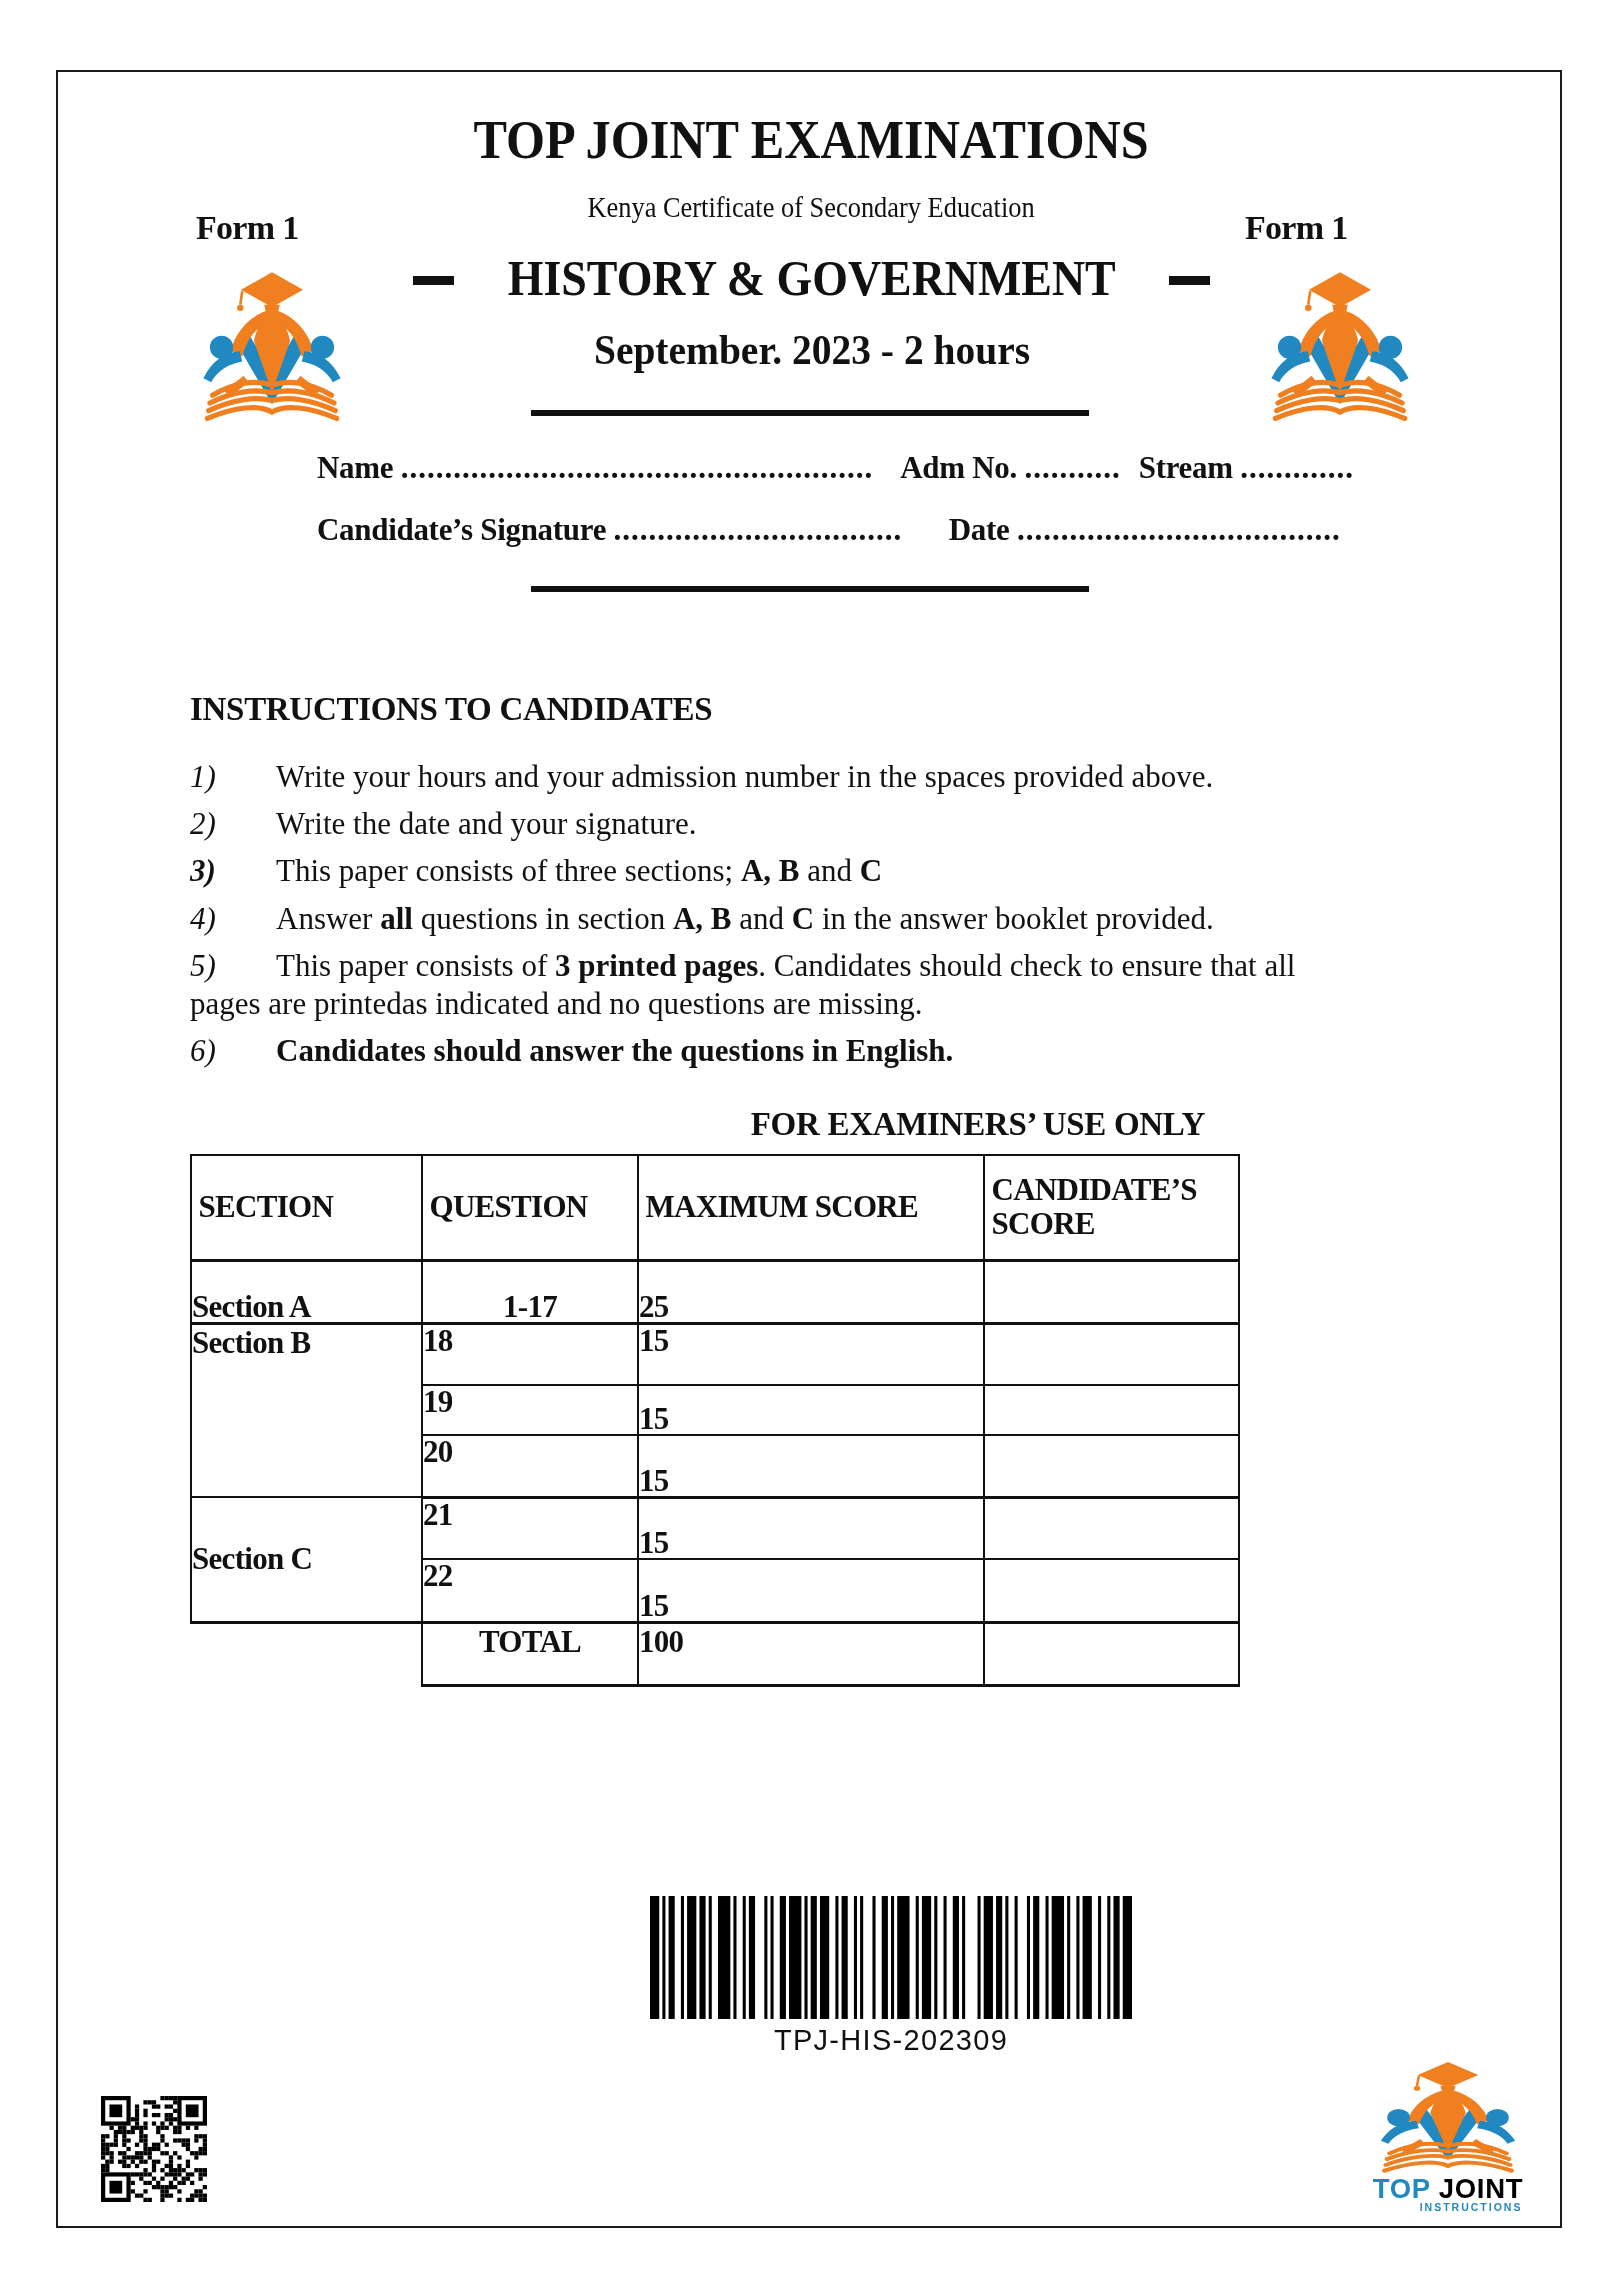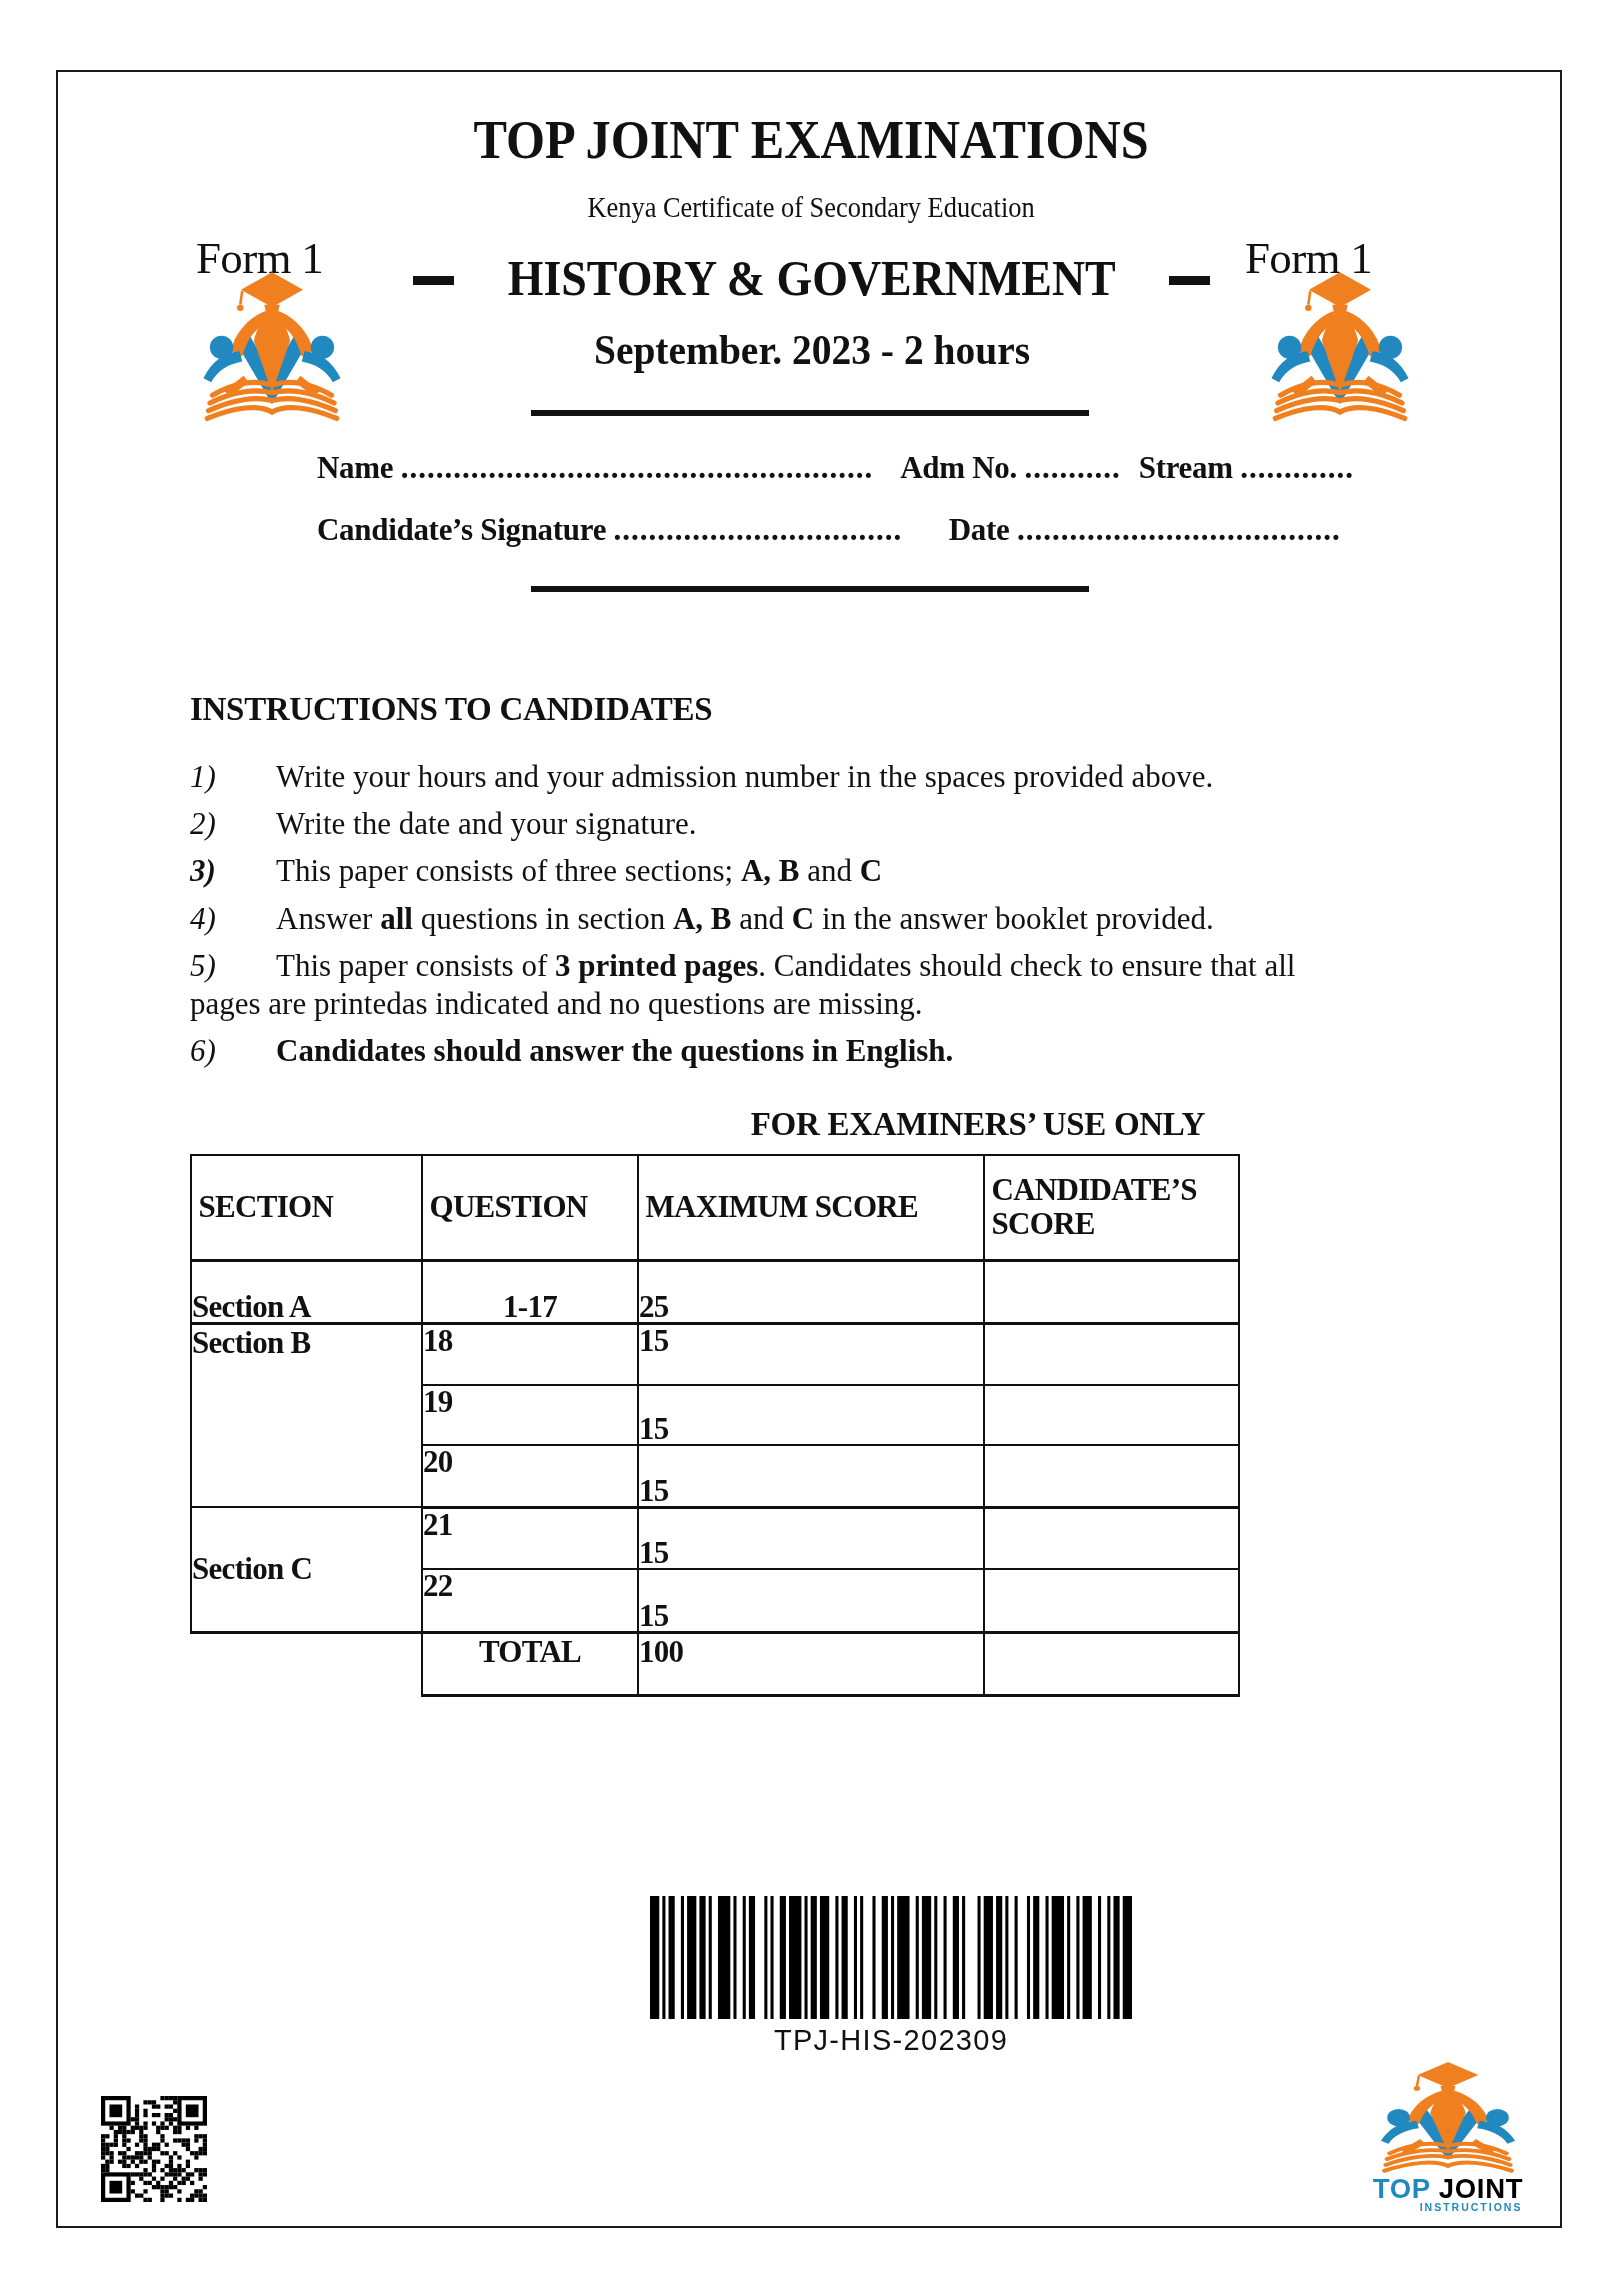--- a/index.html
+++ b/index.html
@@ -6,21 +6,21 @@
   .page{position:relative;width:1623px;height:2295px;background:#ffffff;overflow:hidden;
         font-family:"Liberation Serif","DejaVu Serif",serif;color:#111;}
   .abs{position:absolute;}
   .ctr{left:0;width:1623px;text-align:center;white-space:nowrap;}
   .sq{display:inline-block;transform-origin:center;}
   
   .t-org{top:109px;font-size:54px;font-weight:700;}
   .t-org .sq{transform:scaleX(.93);}
   .t-kcse{top:190px;font-size:30px;font-weight:400;}
   .t-kcse .sq{transform:scaleX(.88);}
-  .t-form{top:232px;font-size:45px;font-weight:400;letter-spacing:-0.7px;}
+  .t-form{top:209px;font-size:34px;font-weight:700;letter-spacing:-0.7px;}
   .t-subj{top:249px;font-size:51px;font-weight:700;}
   .t-subj .sq{transform:scaleX(.90);}
   .t-sess{top:326px;font-size:42px;font-weight:700;}
   .t-sess .sq{transform:scaleX(.94);}
   .dash{display:inline-block;width:41px;height:8.5px;background:#111;vertical-align:10.5px;margin:0 19.6px;}
   .rule{background:#111;height:5.9px;}
   
   .fill{font-size:31px;font-weight:700;white-space:nowrap;letter-spacing:-0.3px;}
   .fill .dots{font-weight:700;letter-spacing:1px;}
   .ml30{margin-left:19.6px;} .ml16{margin-left:10.5px;} .ml60{margin-left:39px;}
@@ -185,21 +185,21 @@
       <td class="c-qb bb5">1-17</td>
       <td class="c-mb bb5">25</td>
       <td class="bb5"></td>
     </tr>
     <tr style="height:62px">
       <td class="c-secB" rowspan="3">Section B</td>
       <td class="c-qn">18</td>
       <td class="c-mt">15</td>
       <td></td>
     </tr>
-    <tr style="height:60px">
+    <tr style="height:50px">
       <td class="c-qn">19</td>
       <td class="c-mb">15</td>
       <td></td>
     </tr>
     <tr style="height:62px">
       <td class="c-qn bb5">20</td>
       <td class="c-mb bb5">15</td>
       <td class="bb5"></td>
     </tr>
     <tr style="height:62px">

